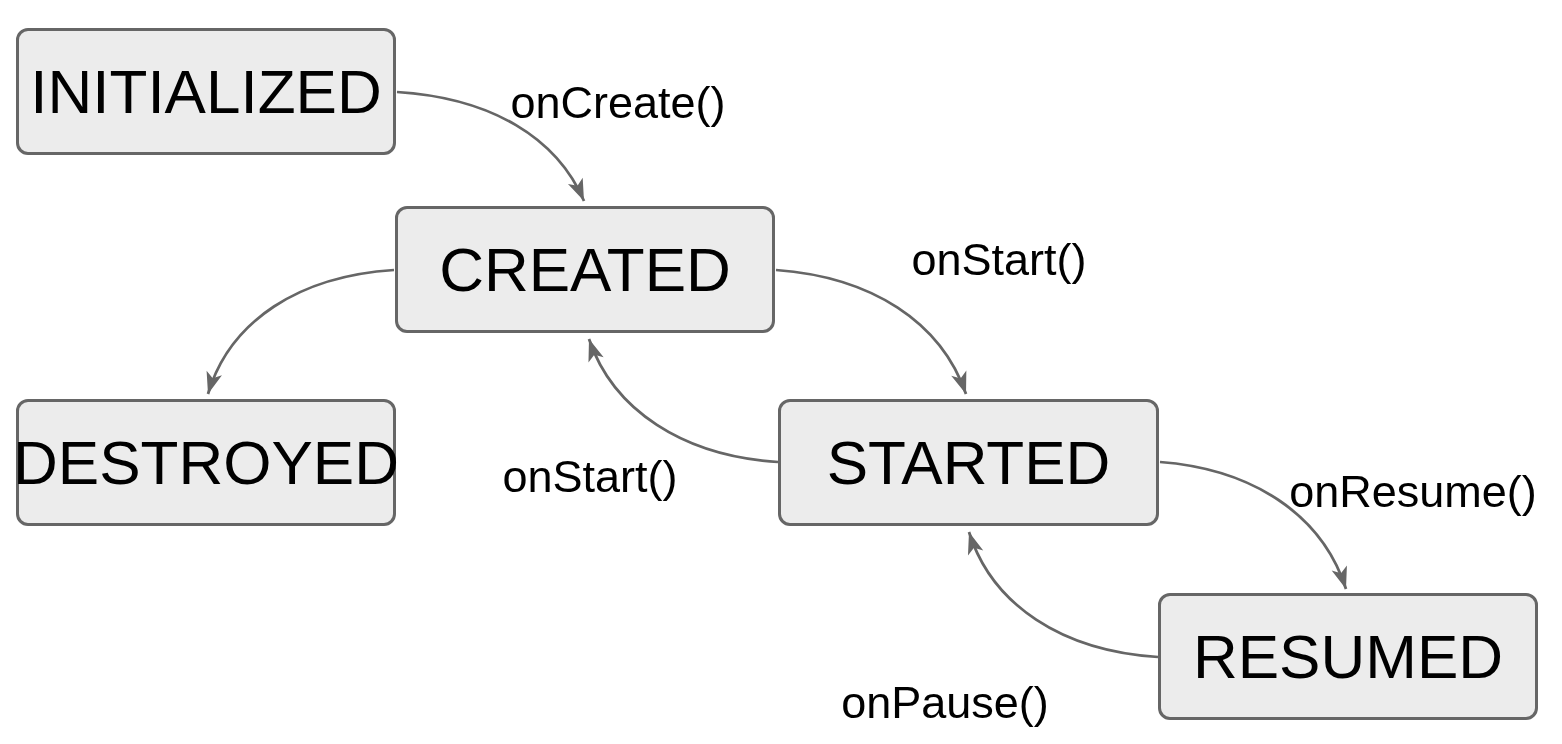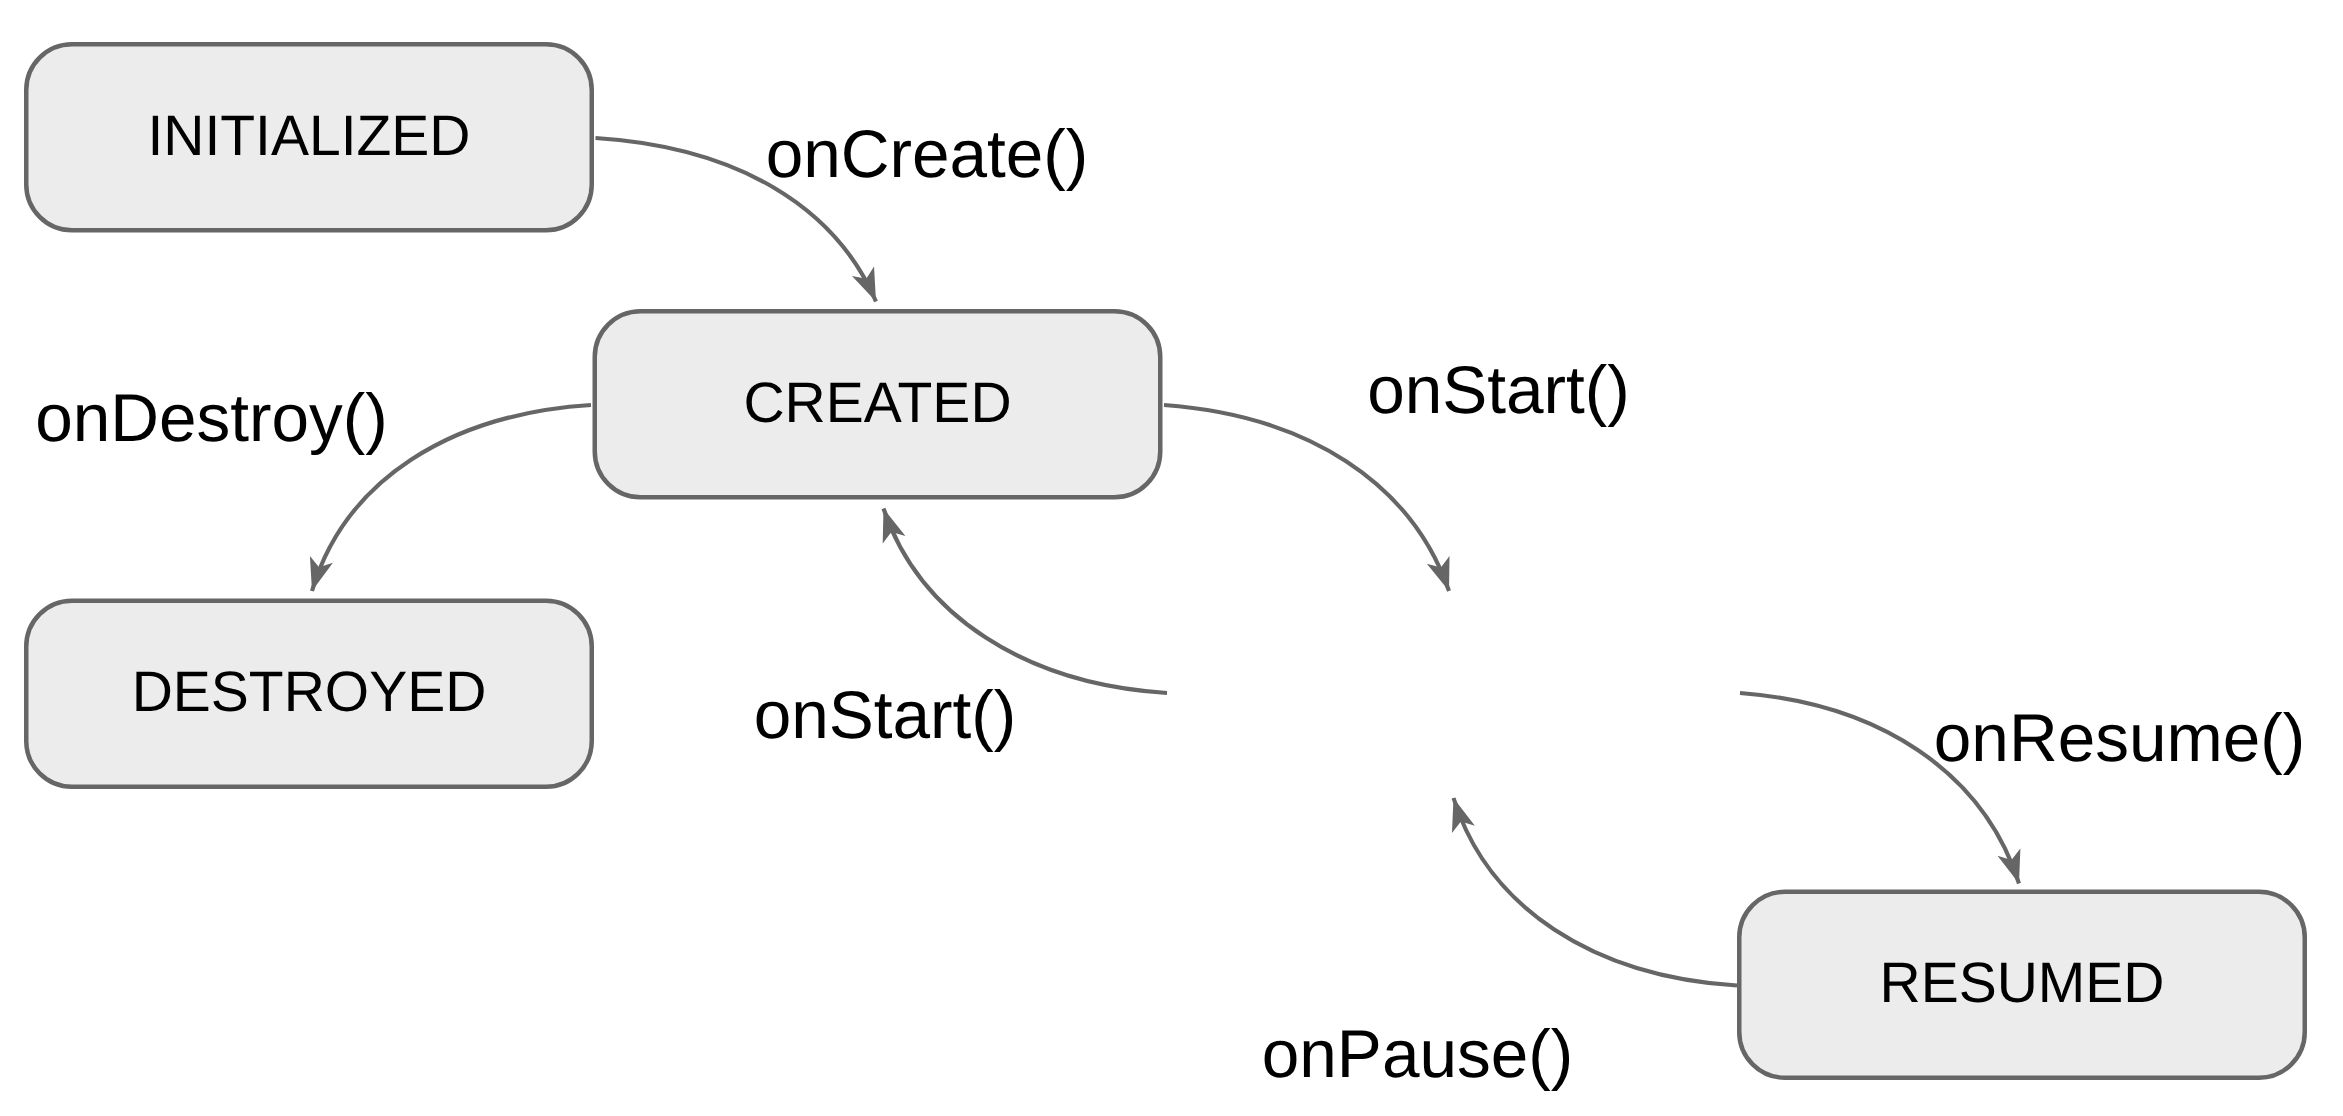--- a/index.html
+++ b/index.html
@@ -19,23 +19,23 @@
     overflow: hidden;
   }
   svg.edges { position: absolute; left: 0; top: 0; width: 1562px; height: 744px; }
   .edge-path { fill: none; stroke: var(--edge); stroke-width: 2.75px; }
   .node {
     position: absolute;
     width: 380px; height: 127px;
     box-sizing: border-box;
     background: var(--node-fill);
     border: 3px solid var(--node-border);
-    border-radius: 32px;
+    border-radius: 12px;
     display: flex; align-items: center; justify-content: center;
-    font-size: 38px; color: var(--text);
+    font-size: 62px; color: var(--text);
     white-space: nowrap;
   }
   .edge-label {
     position: absolute;
     transform: translate(-50%, -50%);
     font-size: 45px; color: var(--text);
     white-space: nowrap;
   }
   #n-initialized { left: 16px;  top: 28px;  }
   #n-created     { left: 395px; top: 206px; }
@@ -63,23 +63,23 @@
     <path class="edge-path" d="M 397 92 C 492 98 557 138 584 201" marker-end="url(#arrow)"></path>
     <path class="edge-path" d="M 776 270 C 872 277 941 322 966 394" marker-end="url(#arrow)"></path>
     <path class="edge-path" d="M 1160 462 C 1252 469 1322 514 1346 589" marker-end="url(#arrow)"></path>
     <path class="edge-path" d="M 1158 657 C 1062 651 992 605 969 532" marker-end="url(#arrow)"></path>
     <path class="edge-path" d="M 778 462 C 683 456 613 410 589 339" marker-end="url(#arrow)"></path>
     <path class="edge-path" d="M 394 270 C 300 276 230 320 208 394" marker-end="url(#arrow)"></path>
   </svg>
 
   <div class="node" id="n-initialized">INITIALIZED</div>
   <div class="node" id="n-created">CREATED</div>
+  <div class="node" id="n-started">STARTED</div>
   <div class="node" id="n-resumed">RESUMED</div>
   <div class="node" id="n-destroyed">DESTROYED</div>
 
   <div class="edge-label" id="l-oncreate">onCreate()</div>
   <div class="edge-label" id="l-onstart">onStart()</div>
   <div class="edge-label" id="l-onresume">onResume()</div>
   <div class="edge-label" id="l-onpause">onPause()</div>
   <div class="edge-label" id="l-onstop">onStart()</div>
-  <div class="edge-label" id="l-ondestroy">onDestroy()</div>
 
 </div>
 
 </body></html>

